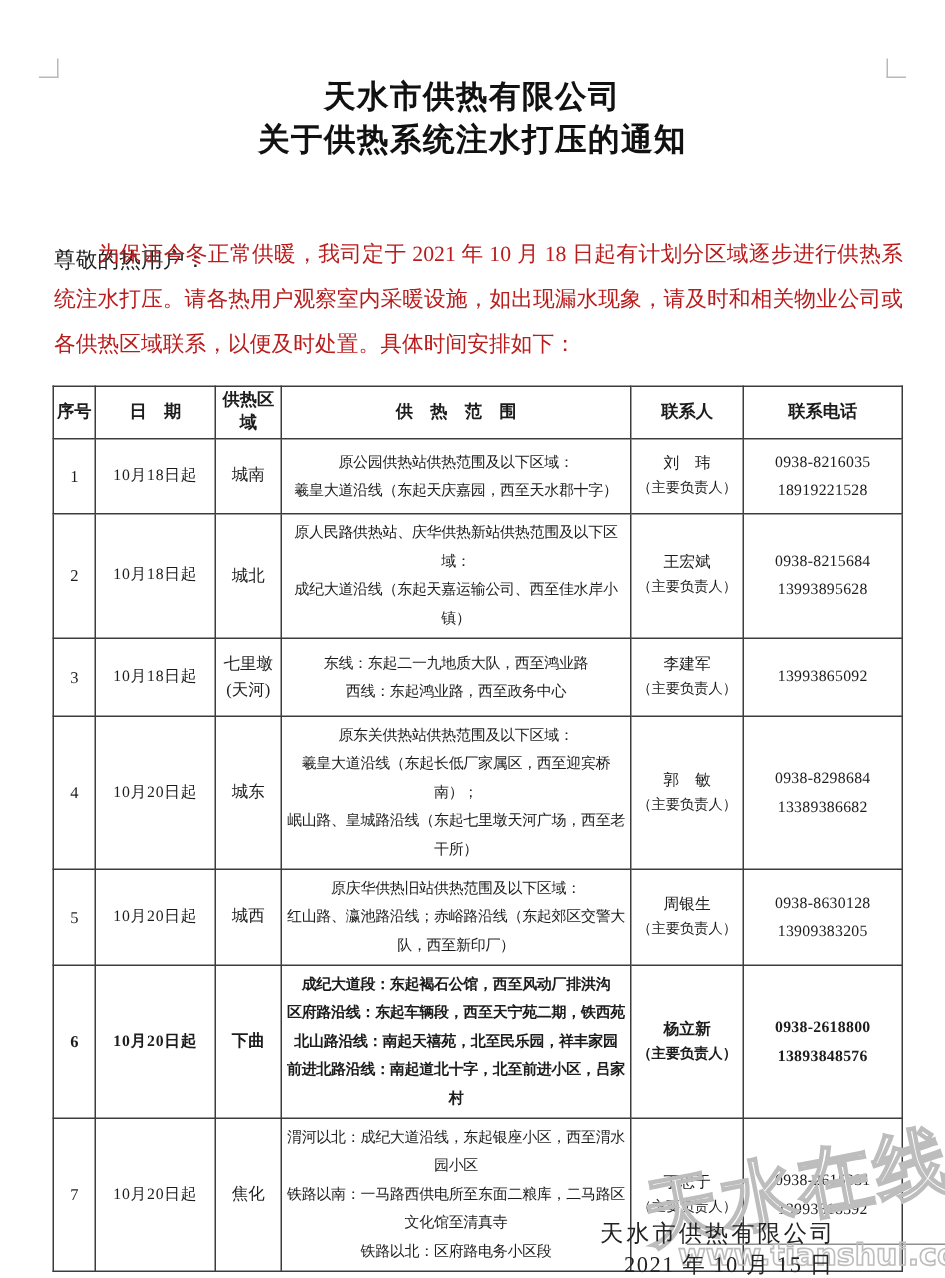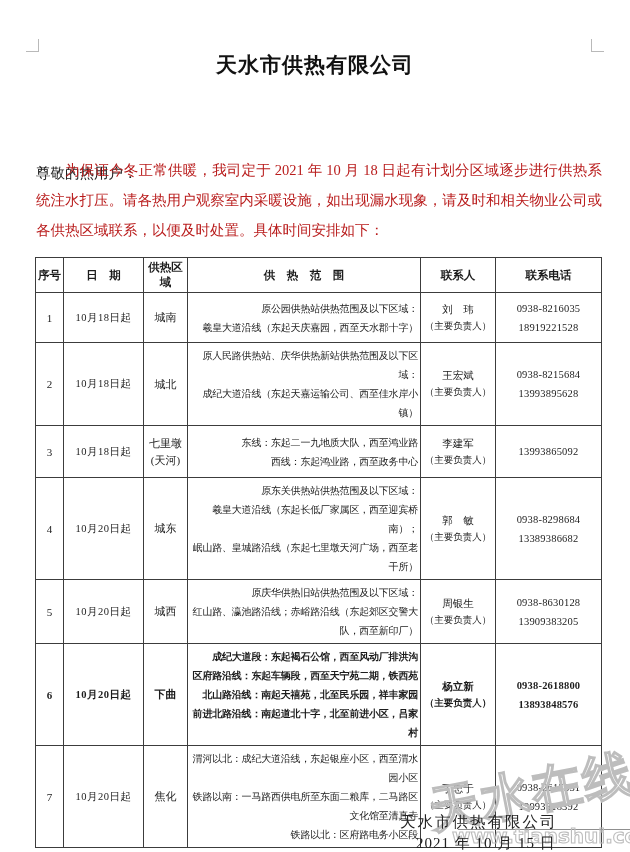--- a/index.html
+++ b/index.html
@@ -46,21 +46,21 @@
   table.schedule col.c-tel   { width:106px; }
   table.schedule th, table.schedule td {
     border:1px solid #3c3c3c; vertical-align:middle; padding:3px 2px;
   }
   table.schedule thead th {
     font-size:11.5px; font-weight:bold; text-align:center;
     line-height:15px; padding:2px 1px; height:34px;
   }
   td.td-center { text-align:center; line-height:16px; }
   td.td-scope  {
-    text-align:right; padding:3px 5px;
+    text-align:center; padding:3px 5px;
     font-size:10px; line-height:19px; letter-spacing:-0.2px;
   }
   td.cell-seq  { font-size:11px; }
   td.cell-date { font-size:10.5px; letter-spacing:0.5px; }
   td.cell-zone { font-size:11px; line-height:17px; }
   td.cell-contact { font-size:10.5px; line-height:17px; }
   td.cell-contact div.role { font-size:9.5px; white-space:nowrap; }
   td.cell-phone { font-size:10.5px; line-height:19px; letter-spacing:0.2px;text-align:center; }
   tr.row-1 td, tr.row-2 td { height:50px; }
   tr.row-3 td { height:52px; }
@@ -102,20 +102,21 @@
   }
 </style>
 </head>
 <body>
 
 <div class="crop left"></div>
 <div class="crop right"></div>
 
 <div class="title">
   <div>天水市供热有限公司</div>
+  <div>关于供热系统注水打压的通知</div>
 </div>
 
 <div class="salutation">尊敬的热用户：</div>
 
 <div class="paragraph">为保证今冬正常供暖，我司定于 2021 年 10 月 18 日起有计划分区域逐步进行供热系统注水打压。请各热用户观察室内采暖设施，如出现漏水现象，请及时和相关物业公司或各供热区域联系，以便及时处置。具体时间安排如下：</div>
 
 <div class="tablewrap">
   <table class="schedule">
     <colgroup>
       <col class="c-no">

